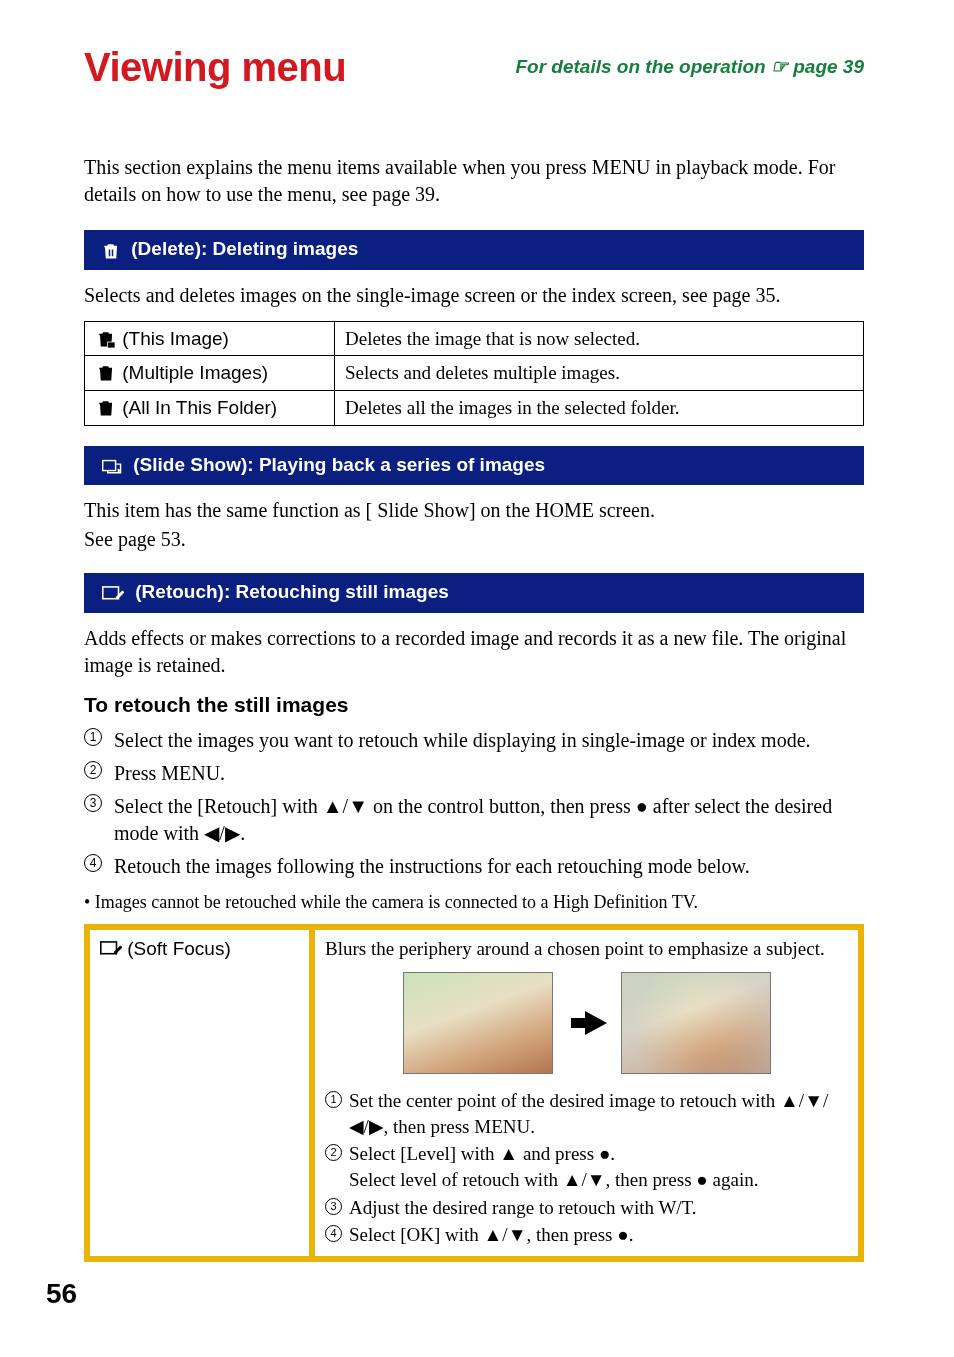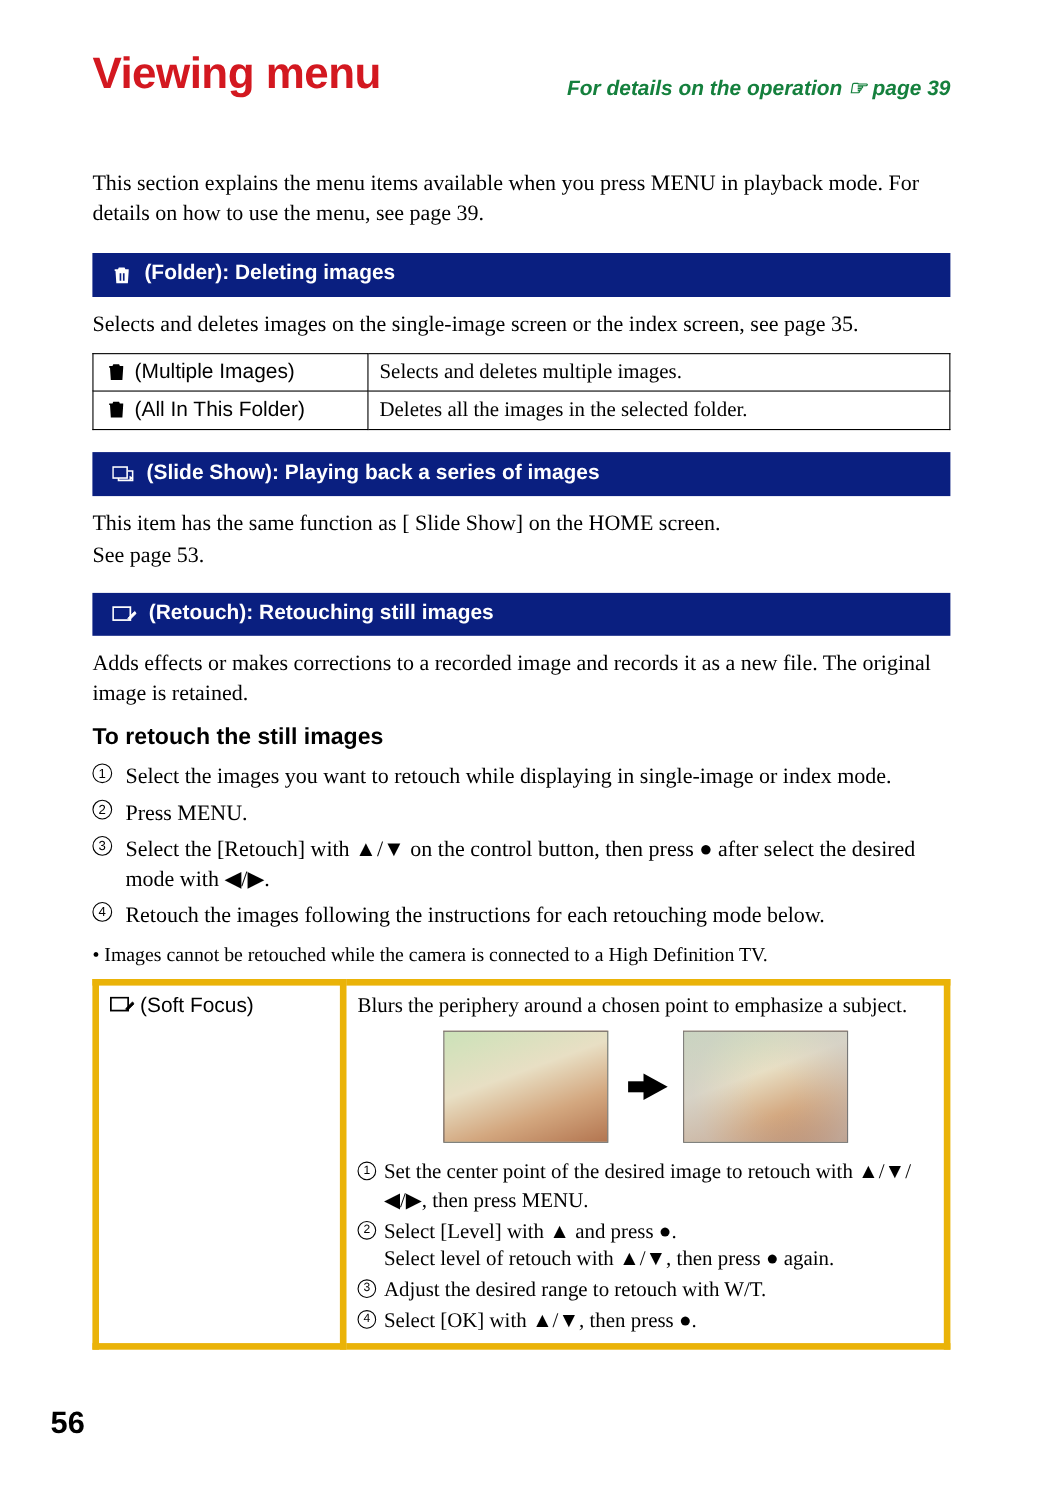--- a/index.html
+++ b/index.html
@@ -10,21 +10,21 @@
     background: #fff;
     color: #000;
     position: relative;
     padding: 34px 90px 0 84px;
     font-size: 20px;
     line-height: 1.35;
   }
   .header-row {
     display: flex;
     justify-content: space-between;
-    align-items: flex-end;
+    align-items: center;
     margin-bottom: 60px;
     margin-top: 6px;
   }
   .main-title {
     font-family: Arial, Helvetica, sans-serif;
     font-weight: 900;
     font-size: 40px;
     color: #d31820;
     letter-spacing: -0.5px;
   }
@@ -147,26 +147,33 @@
   </div>
 </div>
 
 <p class="intro-para">This section explains the menu items available when you press MENU in playback mode. For details on how to use the menu, see page 39.</p>
 
 <div class="section-bar">
   <span class="bar-icon">
     <svg class="trash" viewBox="0 0 24 24" fill="#fff">
         <path d="M4 7h16l-1 15H5L4 7zm5-4h6l1 2h4v2H3V5h4l1-2zM9 10v9h2v-9H9zm4 0v9h2v-9h-2z"></path>
       </svg>
-  </span><span> (Folder): Deleting images</span>
+  </span><span> (Delete): Deleting images</span>
 </div>
 <p class="section-desc">Selects and deletes images on the single-image screen or the index screen, see page 35.</p>
 
 <table class="options">
   <tbody>
+      <tr>
+    <td class="opt-label"><span class="opt-icon"><svg class="trash" viewBox="0 0 24 24" fill="#000">
+              <path d="M4 7h16l-1 15H5L4 7zm5-4h6l1 2h4v2H3V5h4l1-2z"></path>
+              <rect x="14" y="16" width="10" height="8" fill="#000" stroke="#fff" stroke-width="1"></rect>
+            </svg></span><span> (This Image)</span></td>
+    <td>Deletes the image that is now selected.</td>
+  </tr>
   <tr>
     <td class="opt-label"><span class="opt-icon"><svg class="trash" viewBox="0 0 24 24" fill="#000">
               <path d="M4 7h16l-1 15H5L4 7zm5-4h6l1 2h4v2H3V5h4l1-2z"></path>
             </svg></span><span> (Multiple Images)</span></td>
     <td>Selects and deletes multiple images.</td>
   </tr>
   <tr>
     <td class="opt-label"><span class="opt-icon"><svg class="trash" viewBox="0 0 24 24" fill="#000">
               <path d="M4 7h16l-1 15H5L4 7zm5-4h6l1 2h4v2H3V5h4l1-2z"></path>
             </svg></span><span> (All In This Folder)</span></td>

